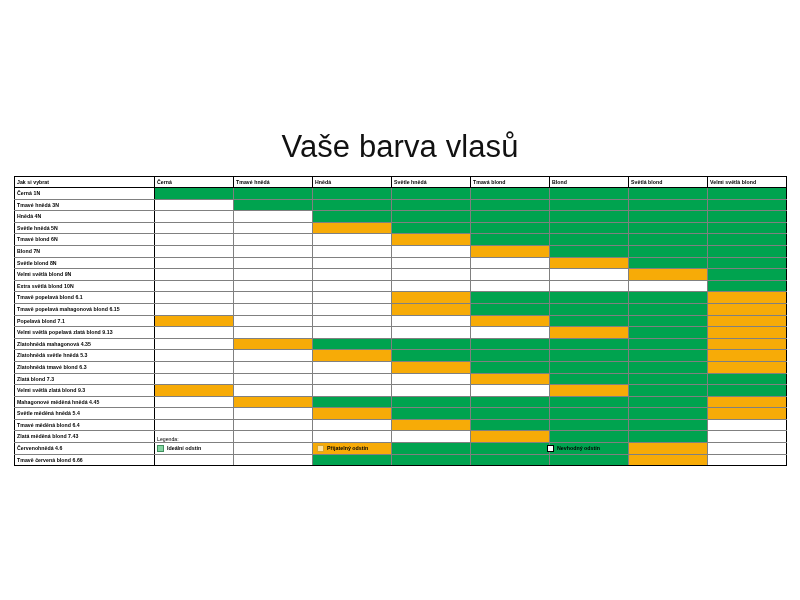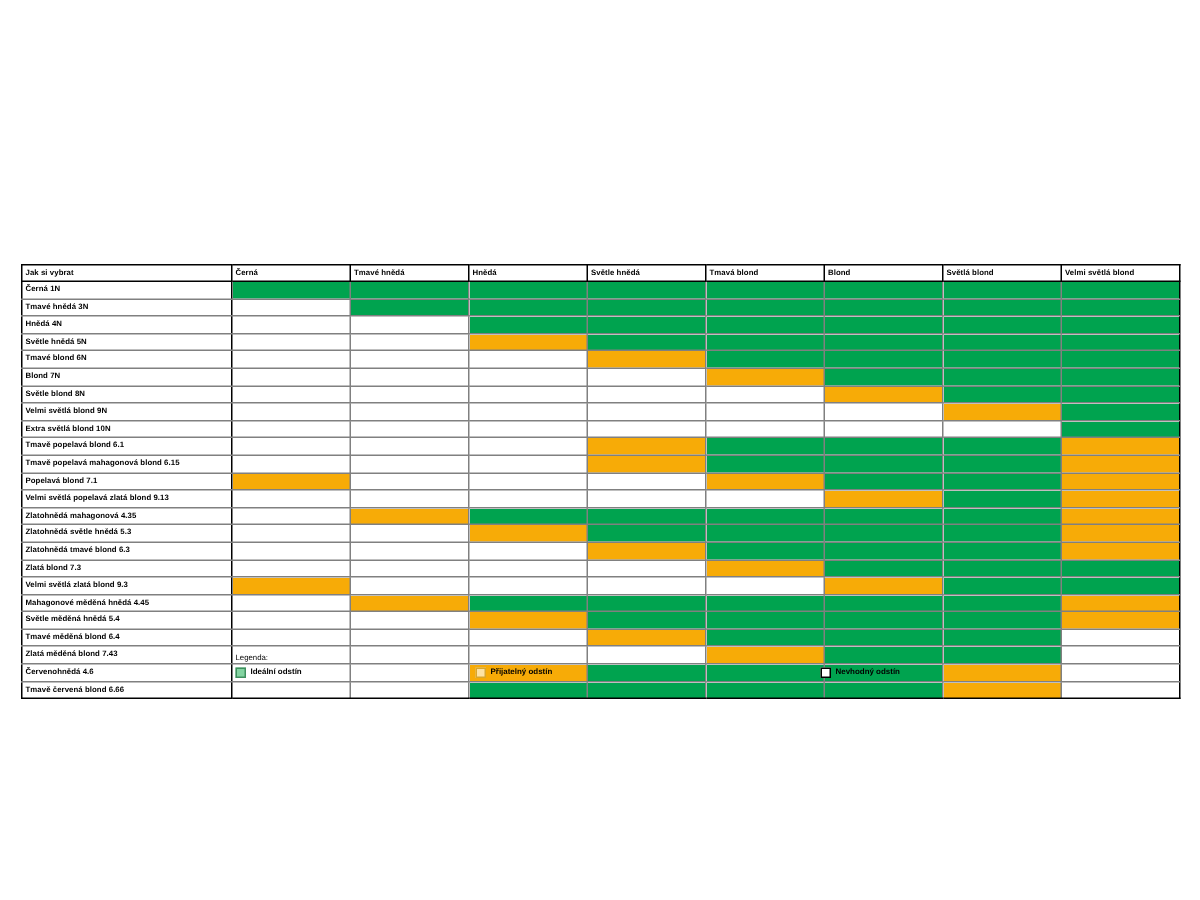--- a/index.html
+++ b/index.html
@@ -171,20 +171,21 @@
     font-size: 5.3px;
     font-weight: bold;
     color: #000000;
   }
 </style>
 </head>
 <body>
 
 <div id="slide">
 
+  <div id="title">Vaše barva vlasů</div>
 
   <div id="table-wrap">
     <table class="matrix">
       <colgroup>
         <col class="c-label">
         <col class="c-data">
           <col class="c-data">
           <col class="c-data">
           <col class="c-data">
         <col class="c-data">

